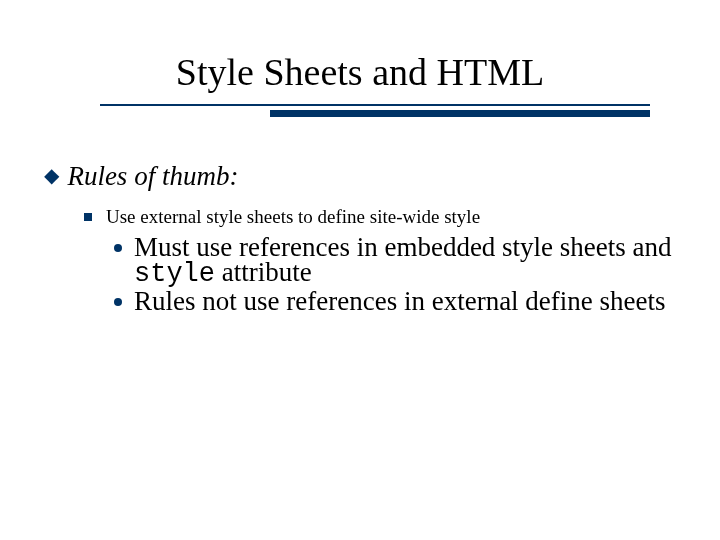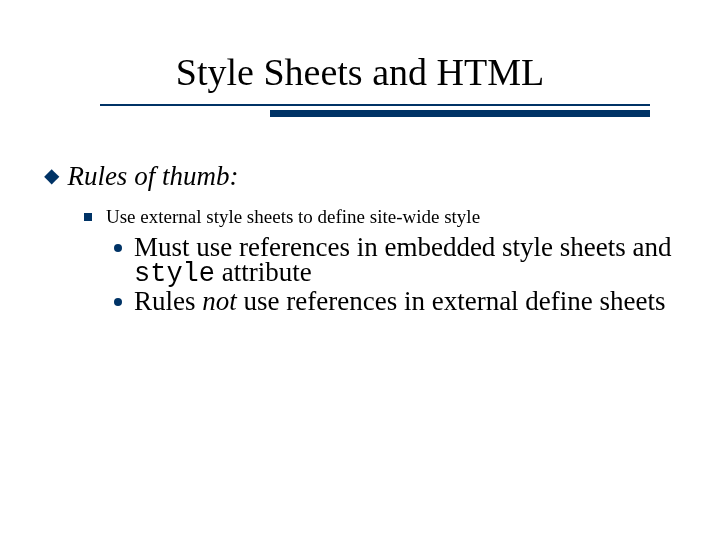--- a/index.html
+++ b/index.html
@@ -105,21 +105,21 @@
     margin-right: 12px;
     flex-shrink: 0;
   }
   .l3 .text {
     font-size: 27px;
     line-height: 25px;
   }
   .mono {
     font-family: "Courier New", Courier, monospace;
   }
-  .ital { font-style: italic; }
+  .ital { }
 </style>
 </head>
 <body>
 
 <div class="slide">
 
   <div class="title-block">
     <div class="title">Style Sheets and HTML</div>
   </div>
 

